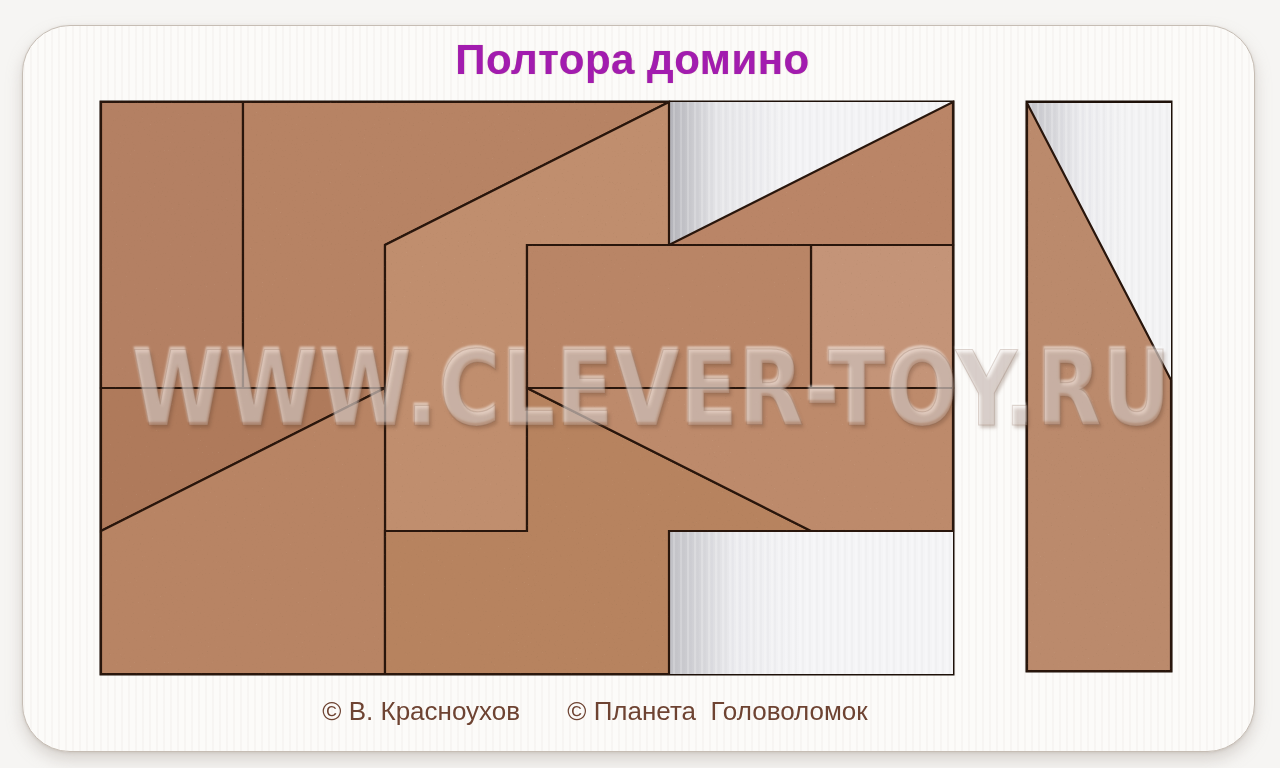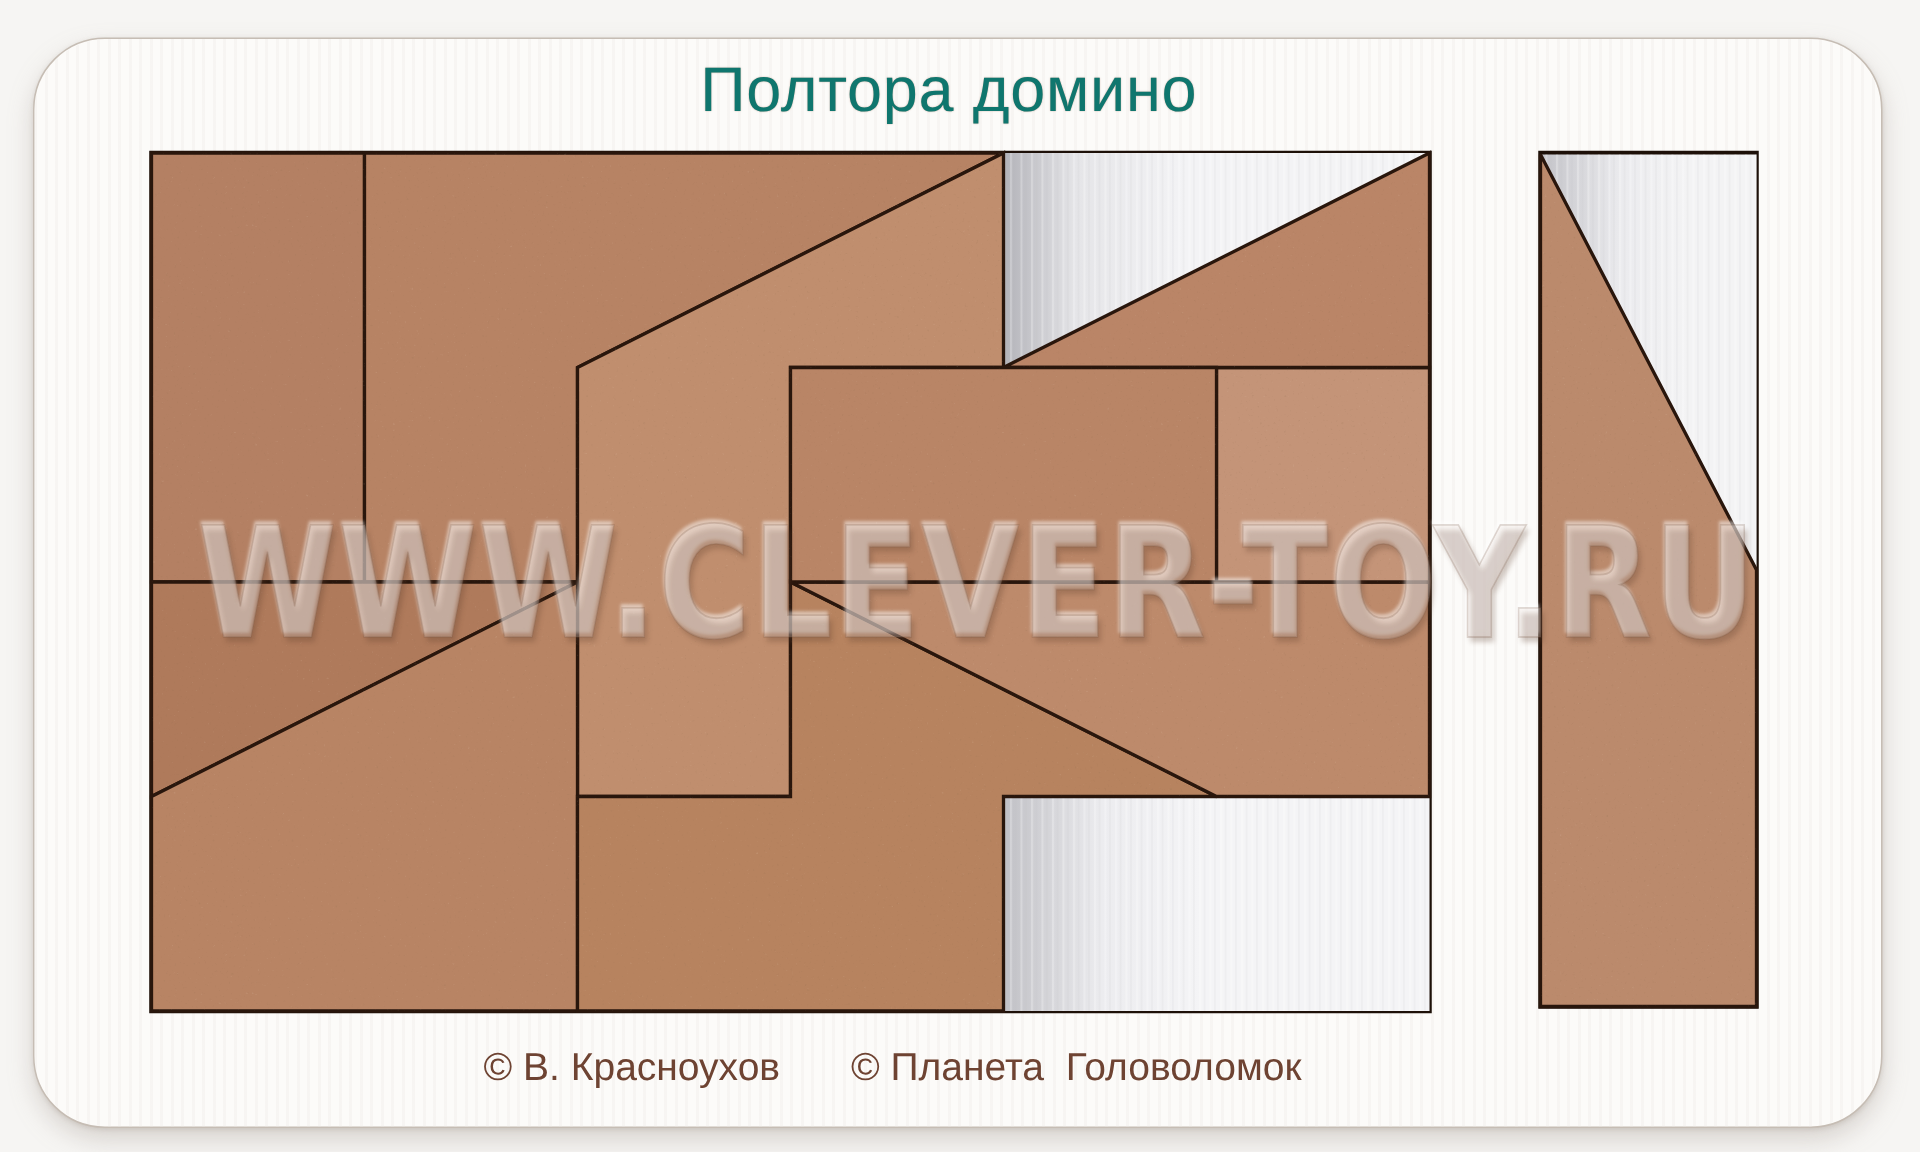--- a/index.html
+++ b/index.html
@@ -18,21 +18,21 @@
   }
   .board::after{
     content:"";position:absolute;inset:0;border-radius:48px;
     background:repeating-linear-gradient(90deg,rgba(238,234,231,.35) 0 2px,rgba(255,255,255,0) 2px 7px);
     pointer-events:none;
   }
   svg.scene{position:absolute;left:0;top:0;width:1280px;height:768px;z-index:2;}
   .title{
     position:absolute;left:380px;top:36px;width:505px;z-index:3;
     text-align:center;font-size:42px;letter-spacing:.5px;
-    color:#0f766e;text-shadow:0 0 1px rgba(143,86,61,.55);
+    color:#a21caf;text-shadow:0 0 1px rgba(143,86,61,.55);font-weight:bold;
   }
   .credits{
     position:absolute;left:295px;top:696px;width:600px;z-index:3;
     text-align:center;font-size:26px;color:#6e4332;white-space:nowrap;
   }
   .credits .pub{margin-left:40px;white-space:pre;}
   .credits .auth{white-space:pre;margin-top:12px;}
   .watermark{
     position:absolute;left:132px;top:338px;width:1015px;z-index:3;
     font-family:"DejaVu Sans","Liberation Sans",sans-serif;

